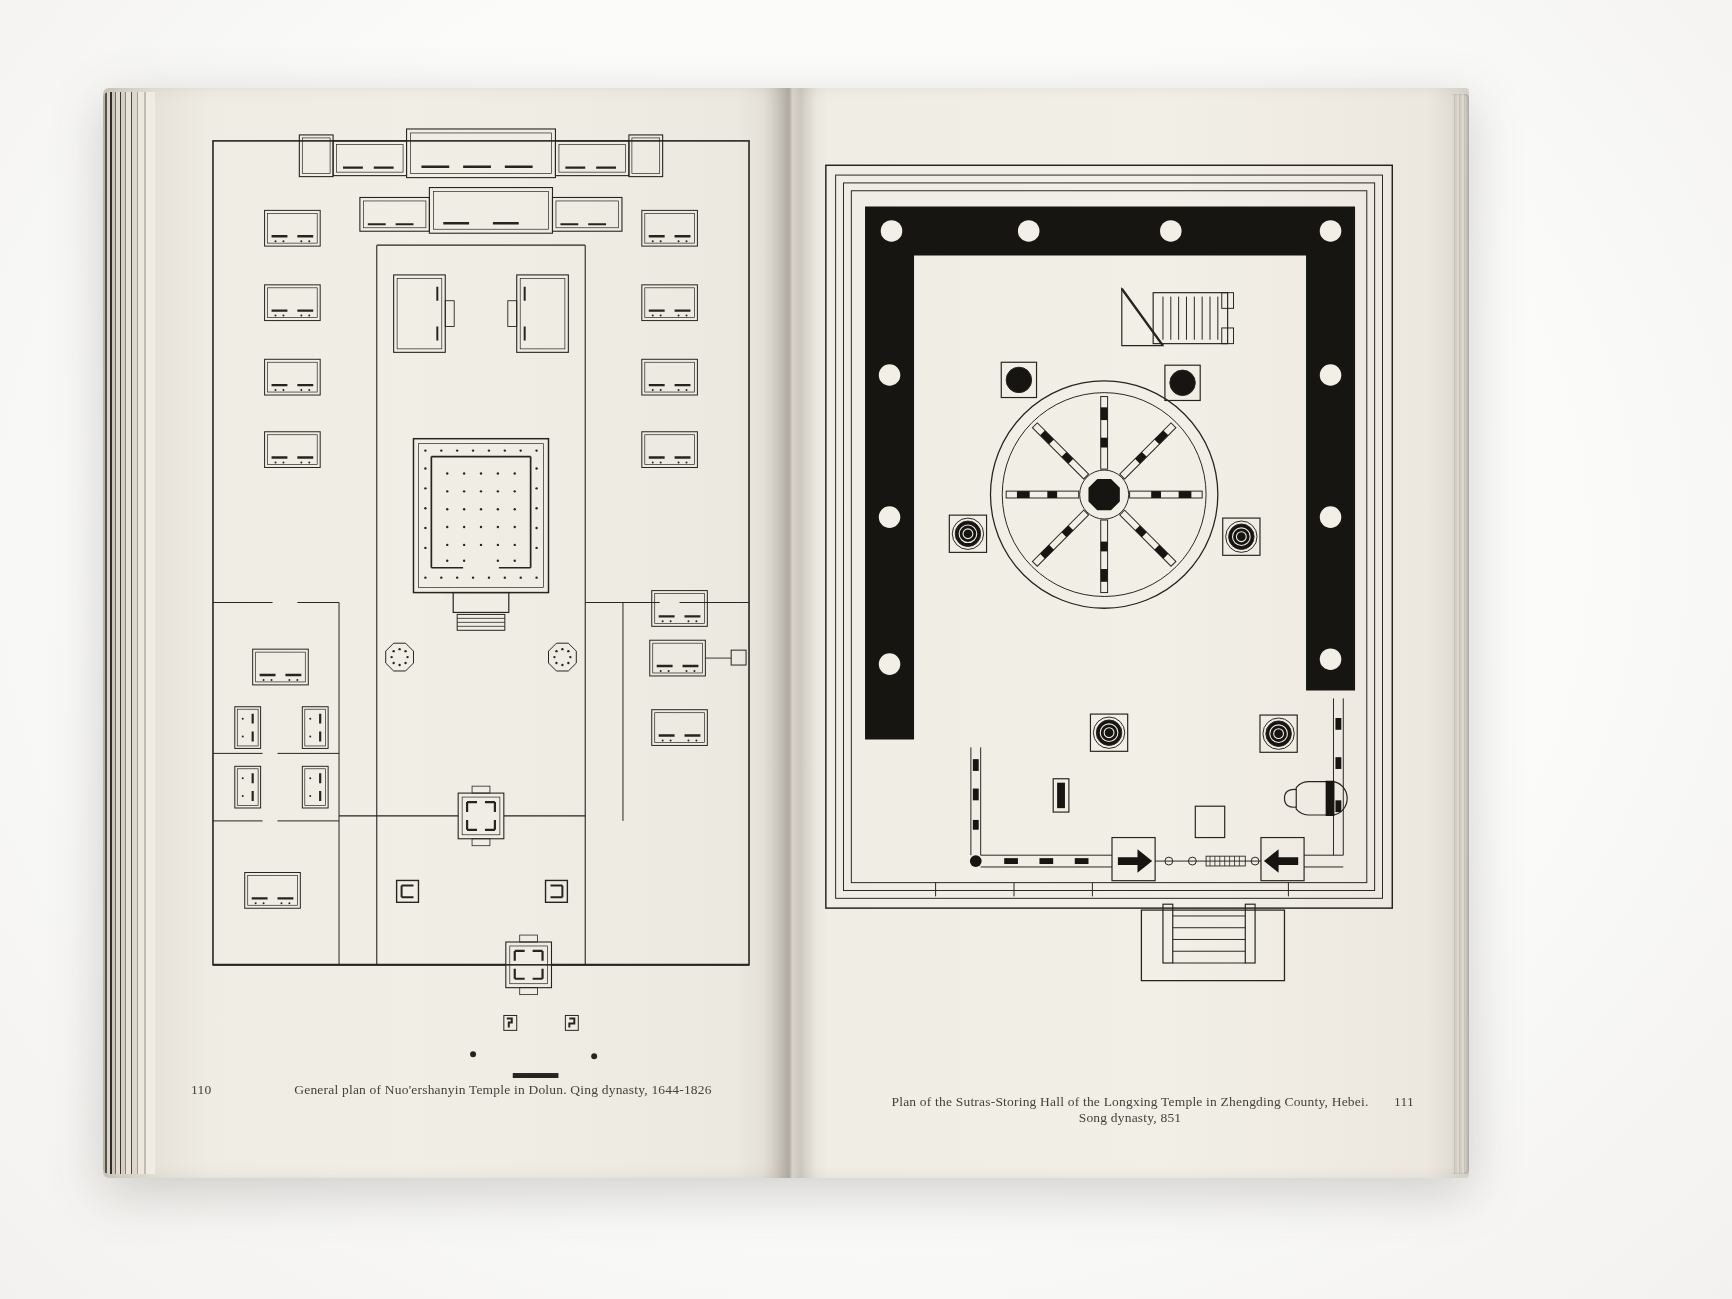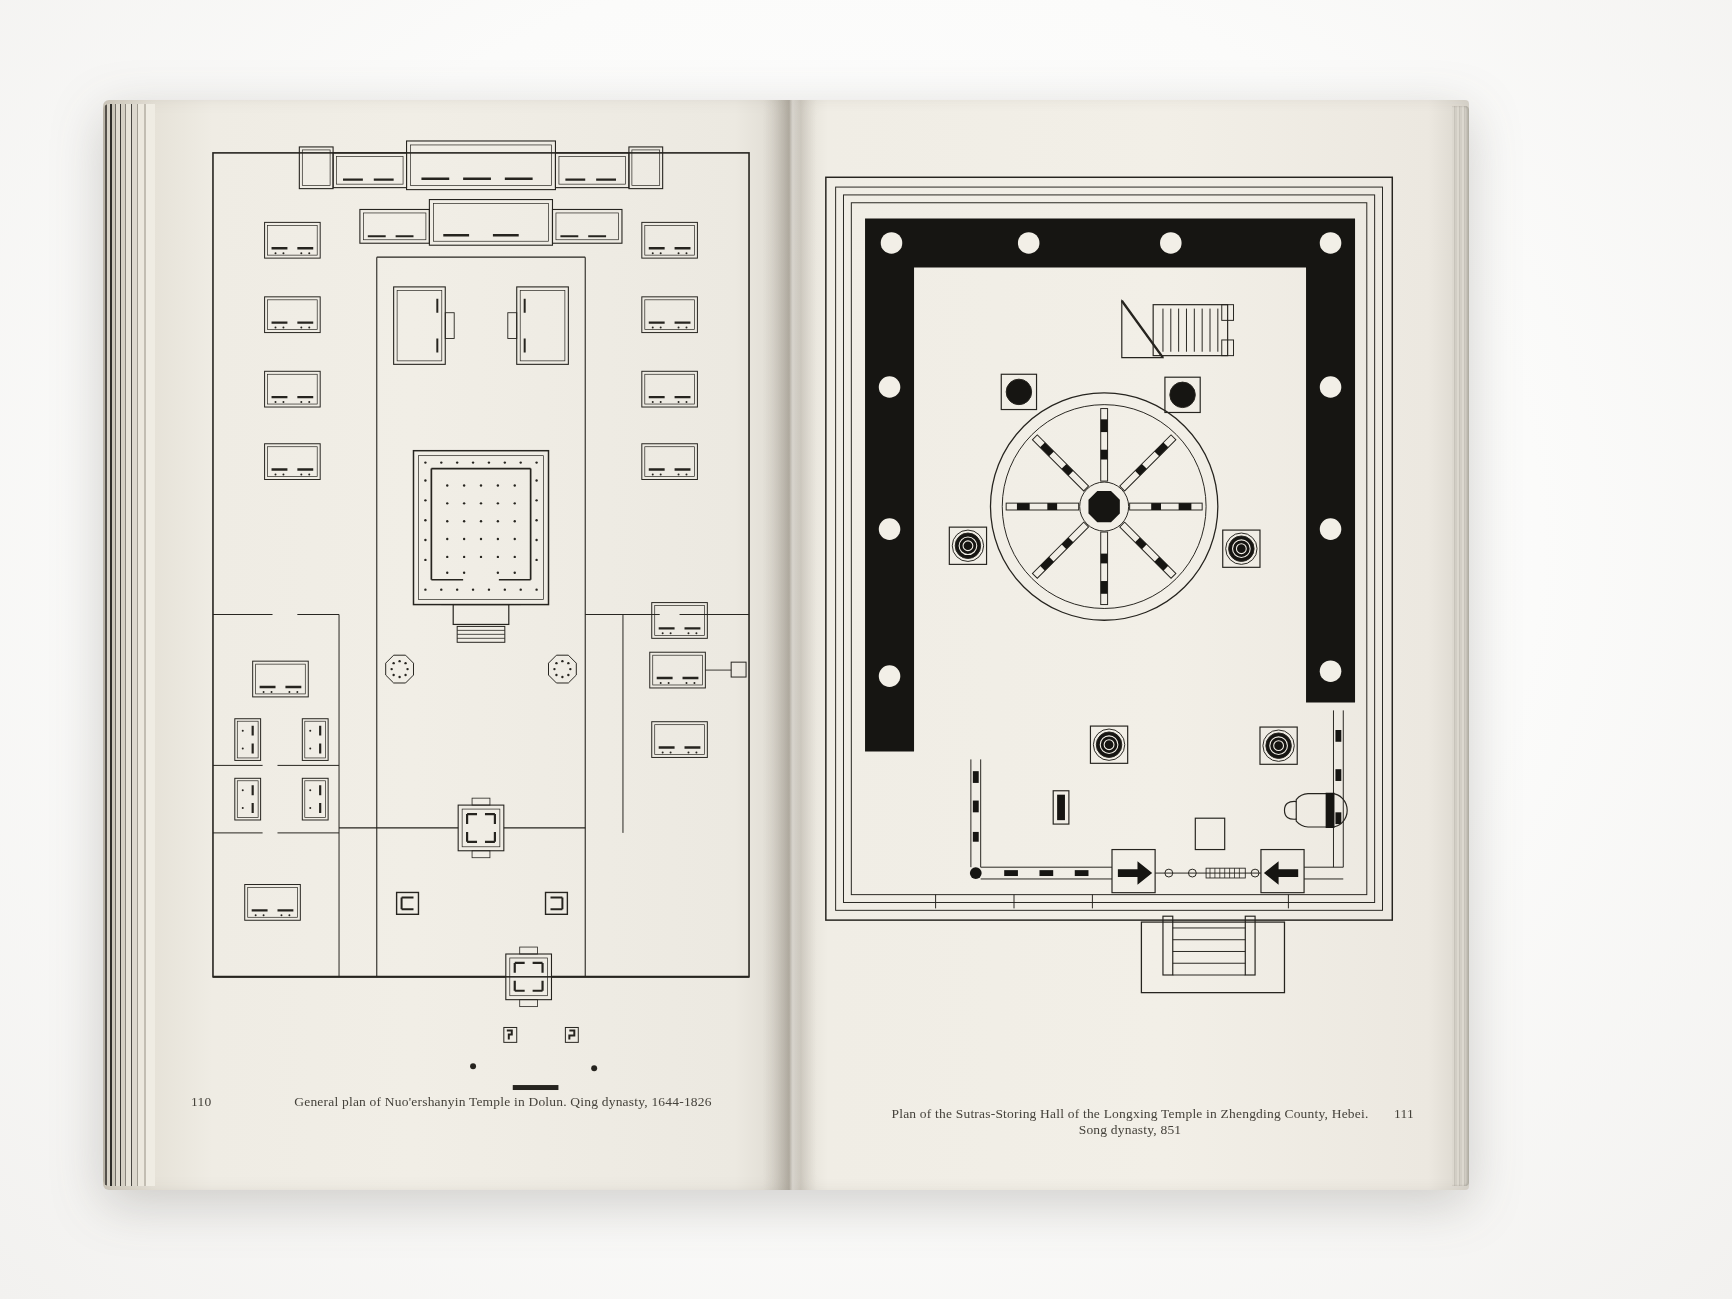--- a/index.html
+++ b/index.html
@@ -1,19 +1,19 @@
 <!DOCTYPE html>
 <html><head>
 <meta charset="utf-8">
 <style>
   html,body{margin:0;padding:0;background:#fbfbfa;}
   .scene{position:relative;width:1732px;height:1299px;overflow:hidden;
          background:radial-gradient(ellipse at 50% 42%, #ffffff 0%, #fbfbfa 55%, #f2f1ef 100%);
          font-family:"Liberation Serif","DejaVu Serif",serif;}
-  .book{position:absolute;left:103px;top:100px;width:1366px;height:1090px;
+  .book{position:absolute;left:103px;top:88px;width:1366px;height:1090px;
         filter:drop-shadow(0 14px 26px rgba(60,55,45,.22));}
   .page{position:absolute;top:0;height:100%;}
   .page-left{left:0;width:687px;border-radius:6px 0 0 6px;
      background:linear-gradient(to right,#cfc9bd 0,#e6e2d8 50px,#efece4 110px,#f1eee6 45%,#ece9e1 92%,#dcd8cf 100%);
      box-shadow:inset -14px 0 22px -12px rgba(70,60,45,.35);}
   .page-right{left:687px;width:679px;border-radius:0 4px 4px 0;
      background:linear-gradient(to right,#dfdbd2 0,#f0ede5 38px,#f2efe7 55%,#ece8e0 94%,#d8d4cb 100%);
      box-shadow:inset 14px 0 22px -12px rgba(70,60,45,.30);}
   .edge-stack{position:absolute;left:0;top:4px;width:52px;height:calc(100% - 8px);
      border-radius:6px 0 0 6px;

